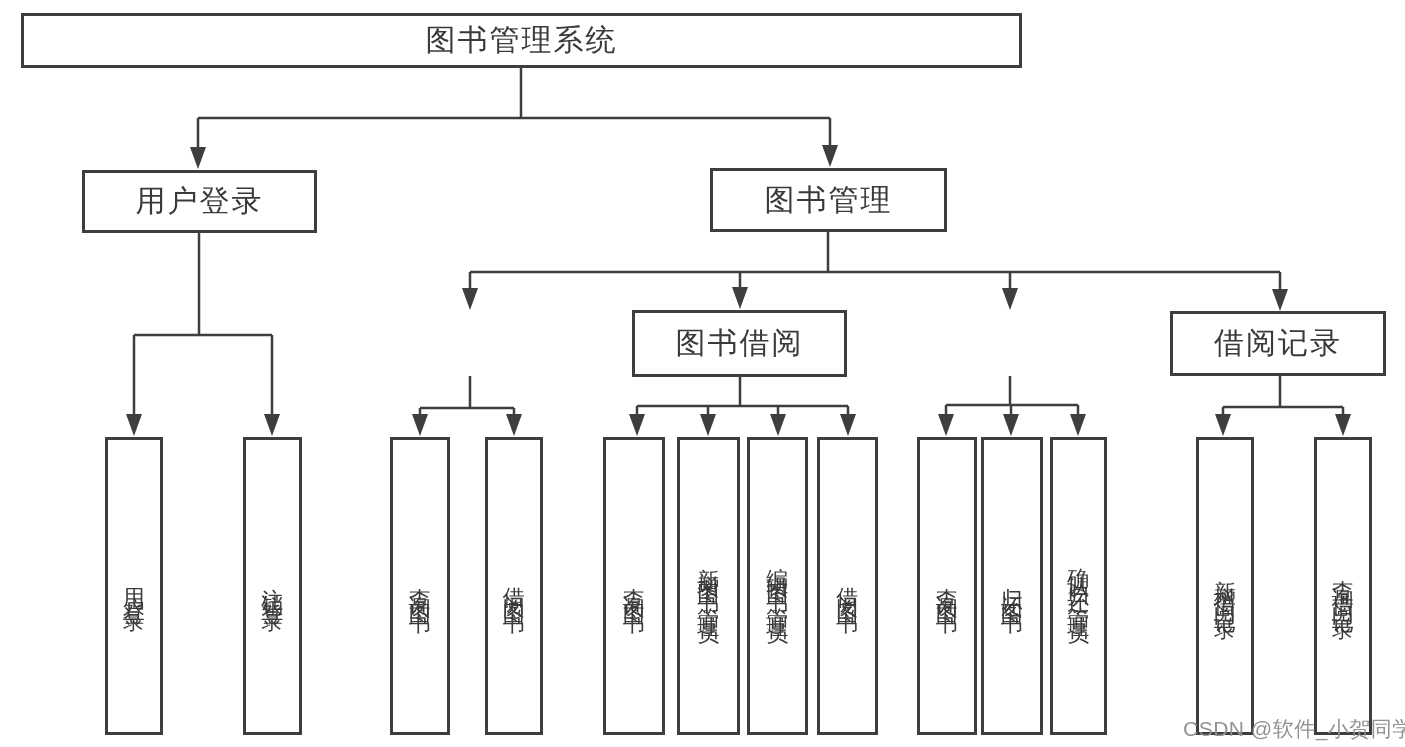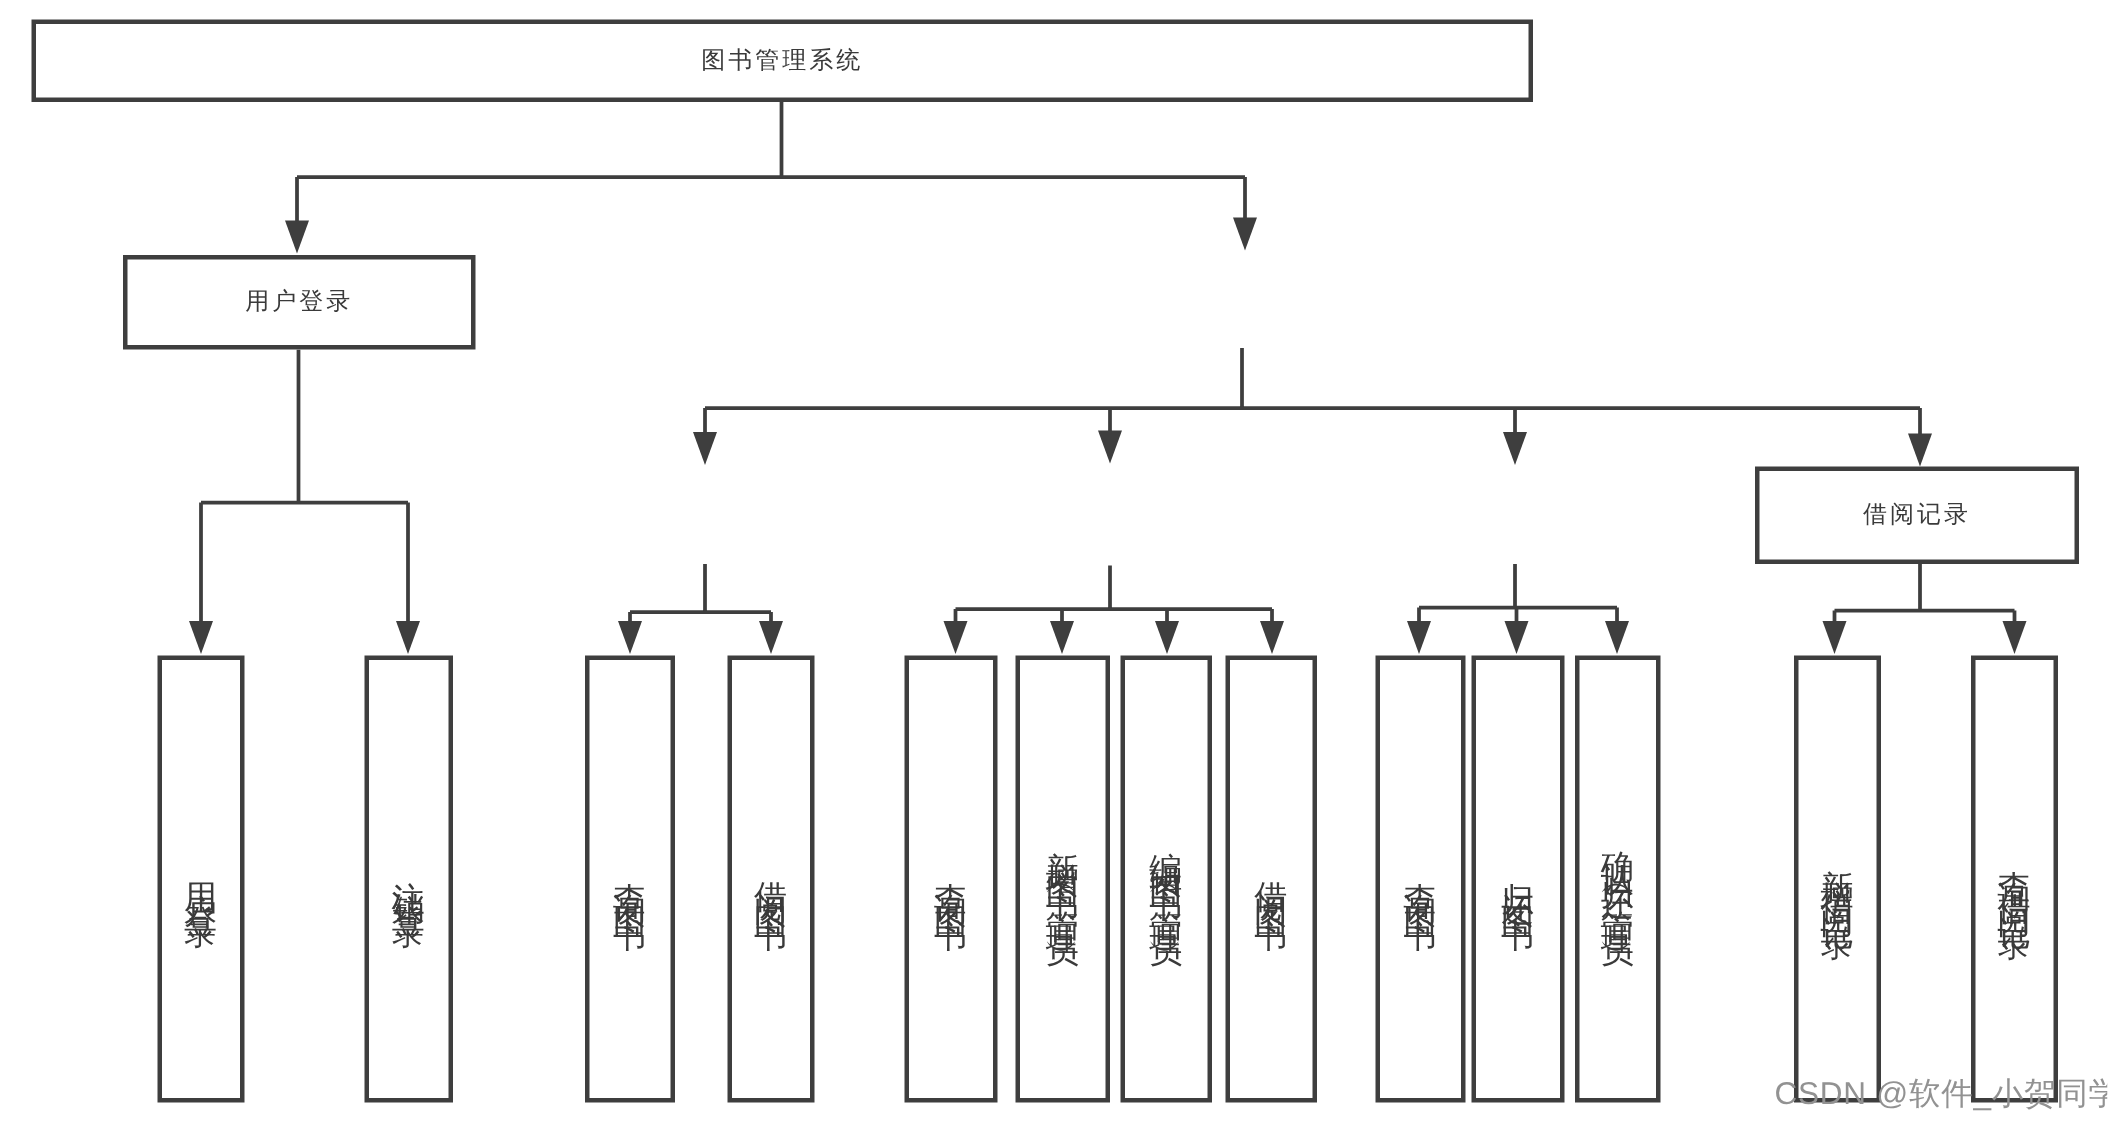--- a/index.html
+++ b/index.html
@@ -9,21 +9,21 @@
     background:#ffffff;
     font-family:"Liberation Sans","DejaVu Sans",sans-serif;
     overflow:hidden;
   }
   #connectors{position:absolute;left:0;top:0;z-index:0;}
   .hnode{
     position:absolute;
     background:#ffffff;
     border:3px solid #3e3e3e;
     display:flex;align-items:center;justify-content:center;
-    font-size:16px;color:#3a3a3a;letter-spacing:2px;
+    font-size:30px;color:#3a3a3a;letter-spacing:2px;
     box-sizing:border-box;z-index:1;
   }
   .leaf{
     position:absolute;
     background:#ffffff;
     border:3px solid #3e3e3e;
     display:flex;align-items:center;justify-content:center;
     box-sizing:border-box;z-index:1;
   }
   .leaf .vtext{
@@ -80,21 +80,23 @@
       <polygon points="1003,414 1019,414 1011,436"></polygon>
       <polygon points="1070,414 1086,414 1078,436"></polygon>
       <polygon points="1215,414 1231,414 1223,436"></polygon>
       <polygon points="1335,414 1351,414 1343,436"></polygon>
     </g>
   </svg>
 
   <div class="hnode" style="left:21px;top:13px;width:1001px;height:55px;">图书管理系统</div>
 
   <div class="hnode" style="left:82px;top:170px;width:235px;height:63px;">用户登录</div>
+  <div class="hnode" style="left:710px;top:168px;width:237px;height:64px;">图书管理</div>
 
+  <div class="hnode" style="left:632px;top:310px;width:215px;height:67px;">图书借阅</div>
   <div class="hnode" style="left:1170px;top:311px;width:216px;height:65px;">借阅记录</div>
 
   <div class="leaf" style="left:105px;top:437px;width:58px;height:298px;">
     <span class="vtext">用户登录</span>
   </div>
   <div class="leaf" style="left:243px;top:437px;width:59px;height:298px;">
     <span class="vtext">注销登录</span>
   </div>
 
   <div class="leaf" style="left:390px;top:437px;width:60px;height:298px;">

